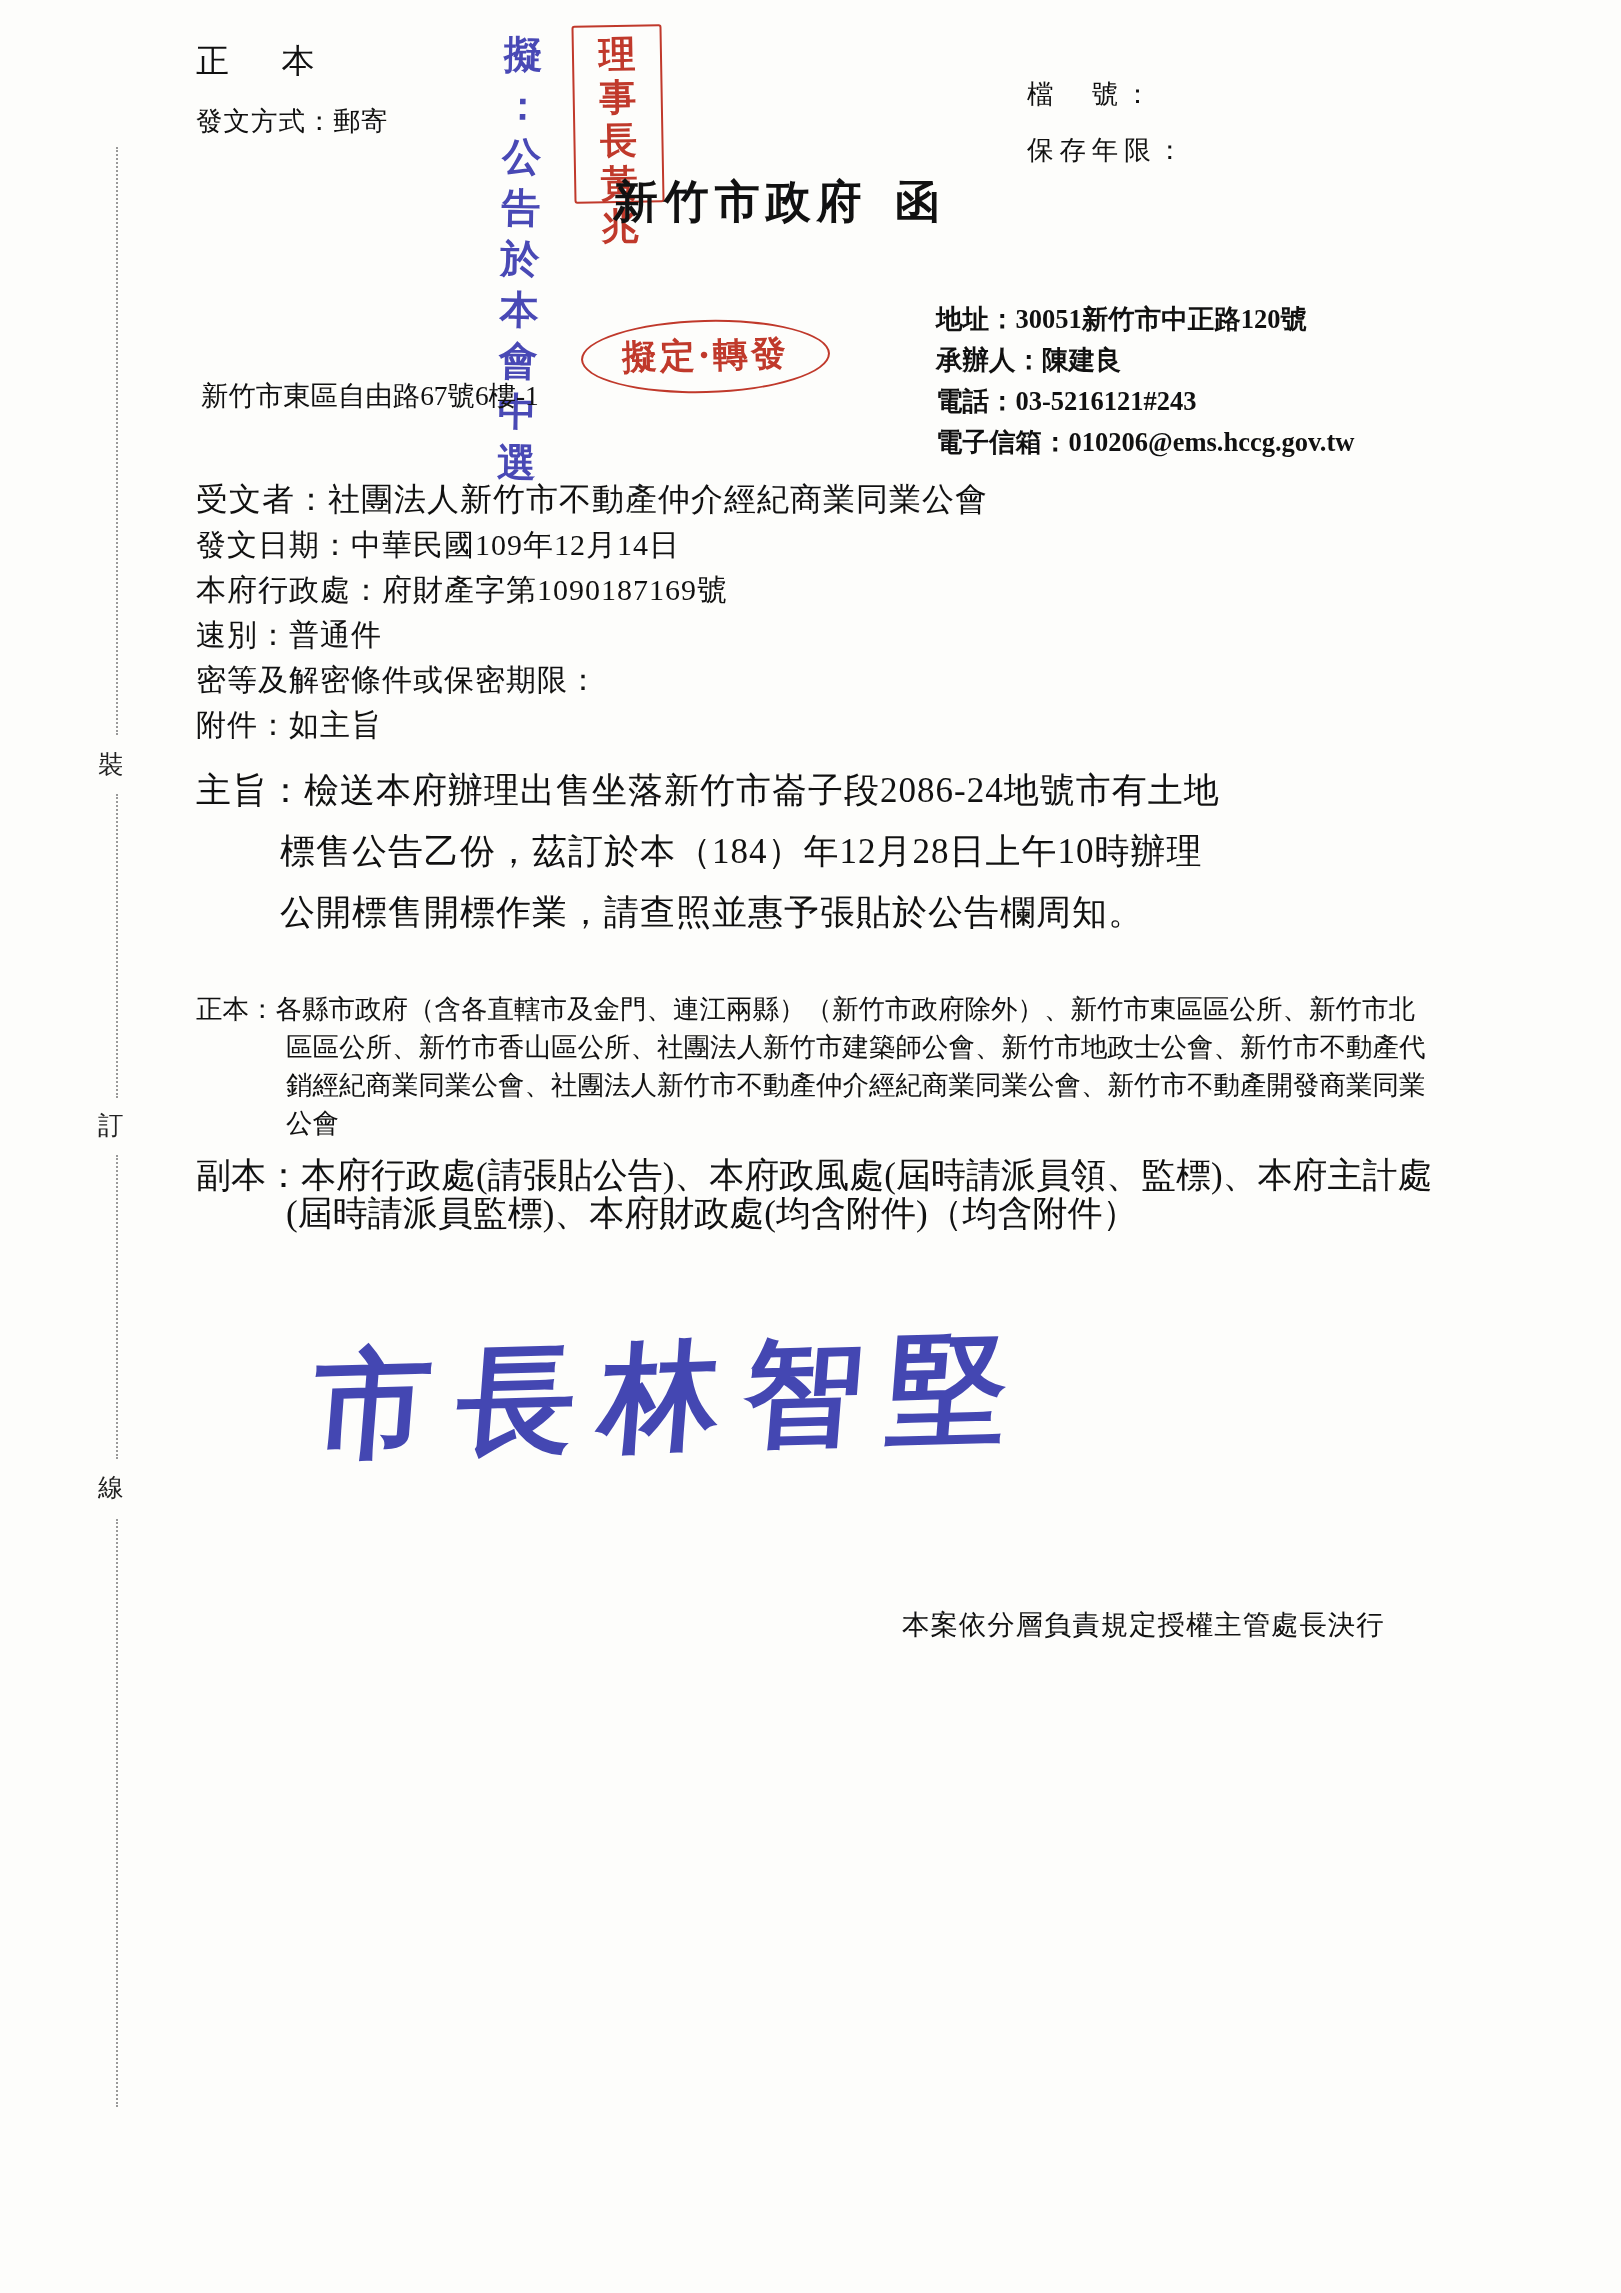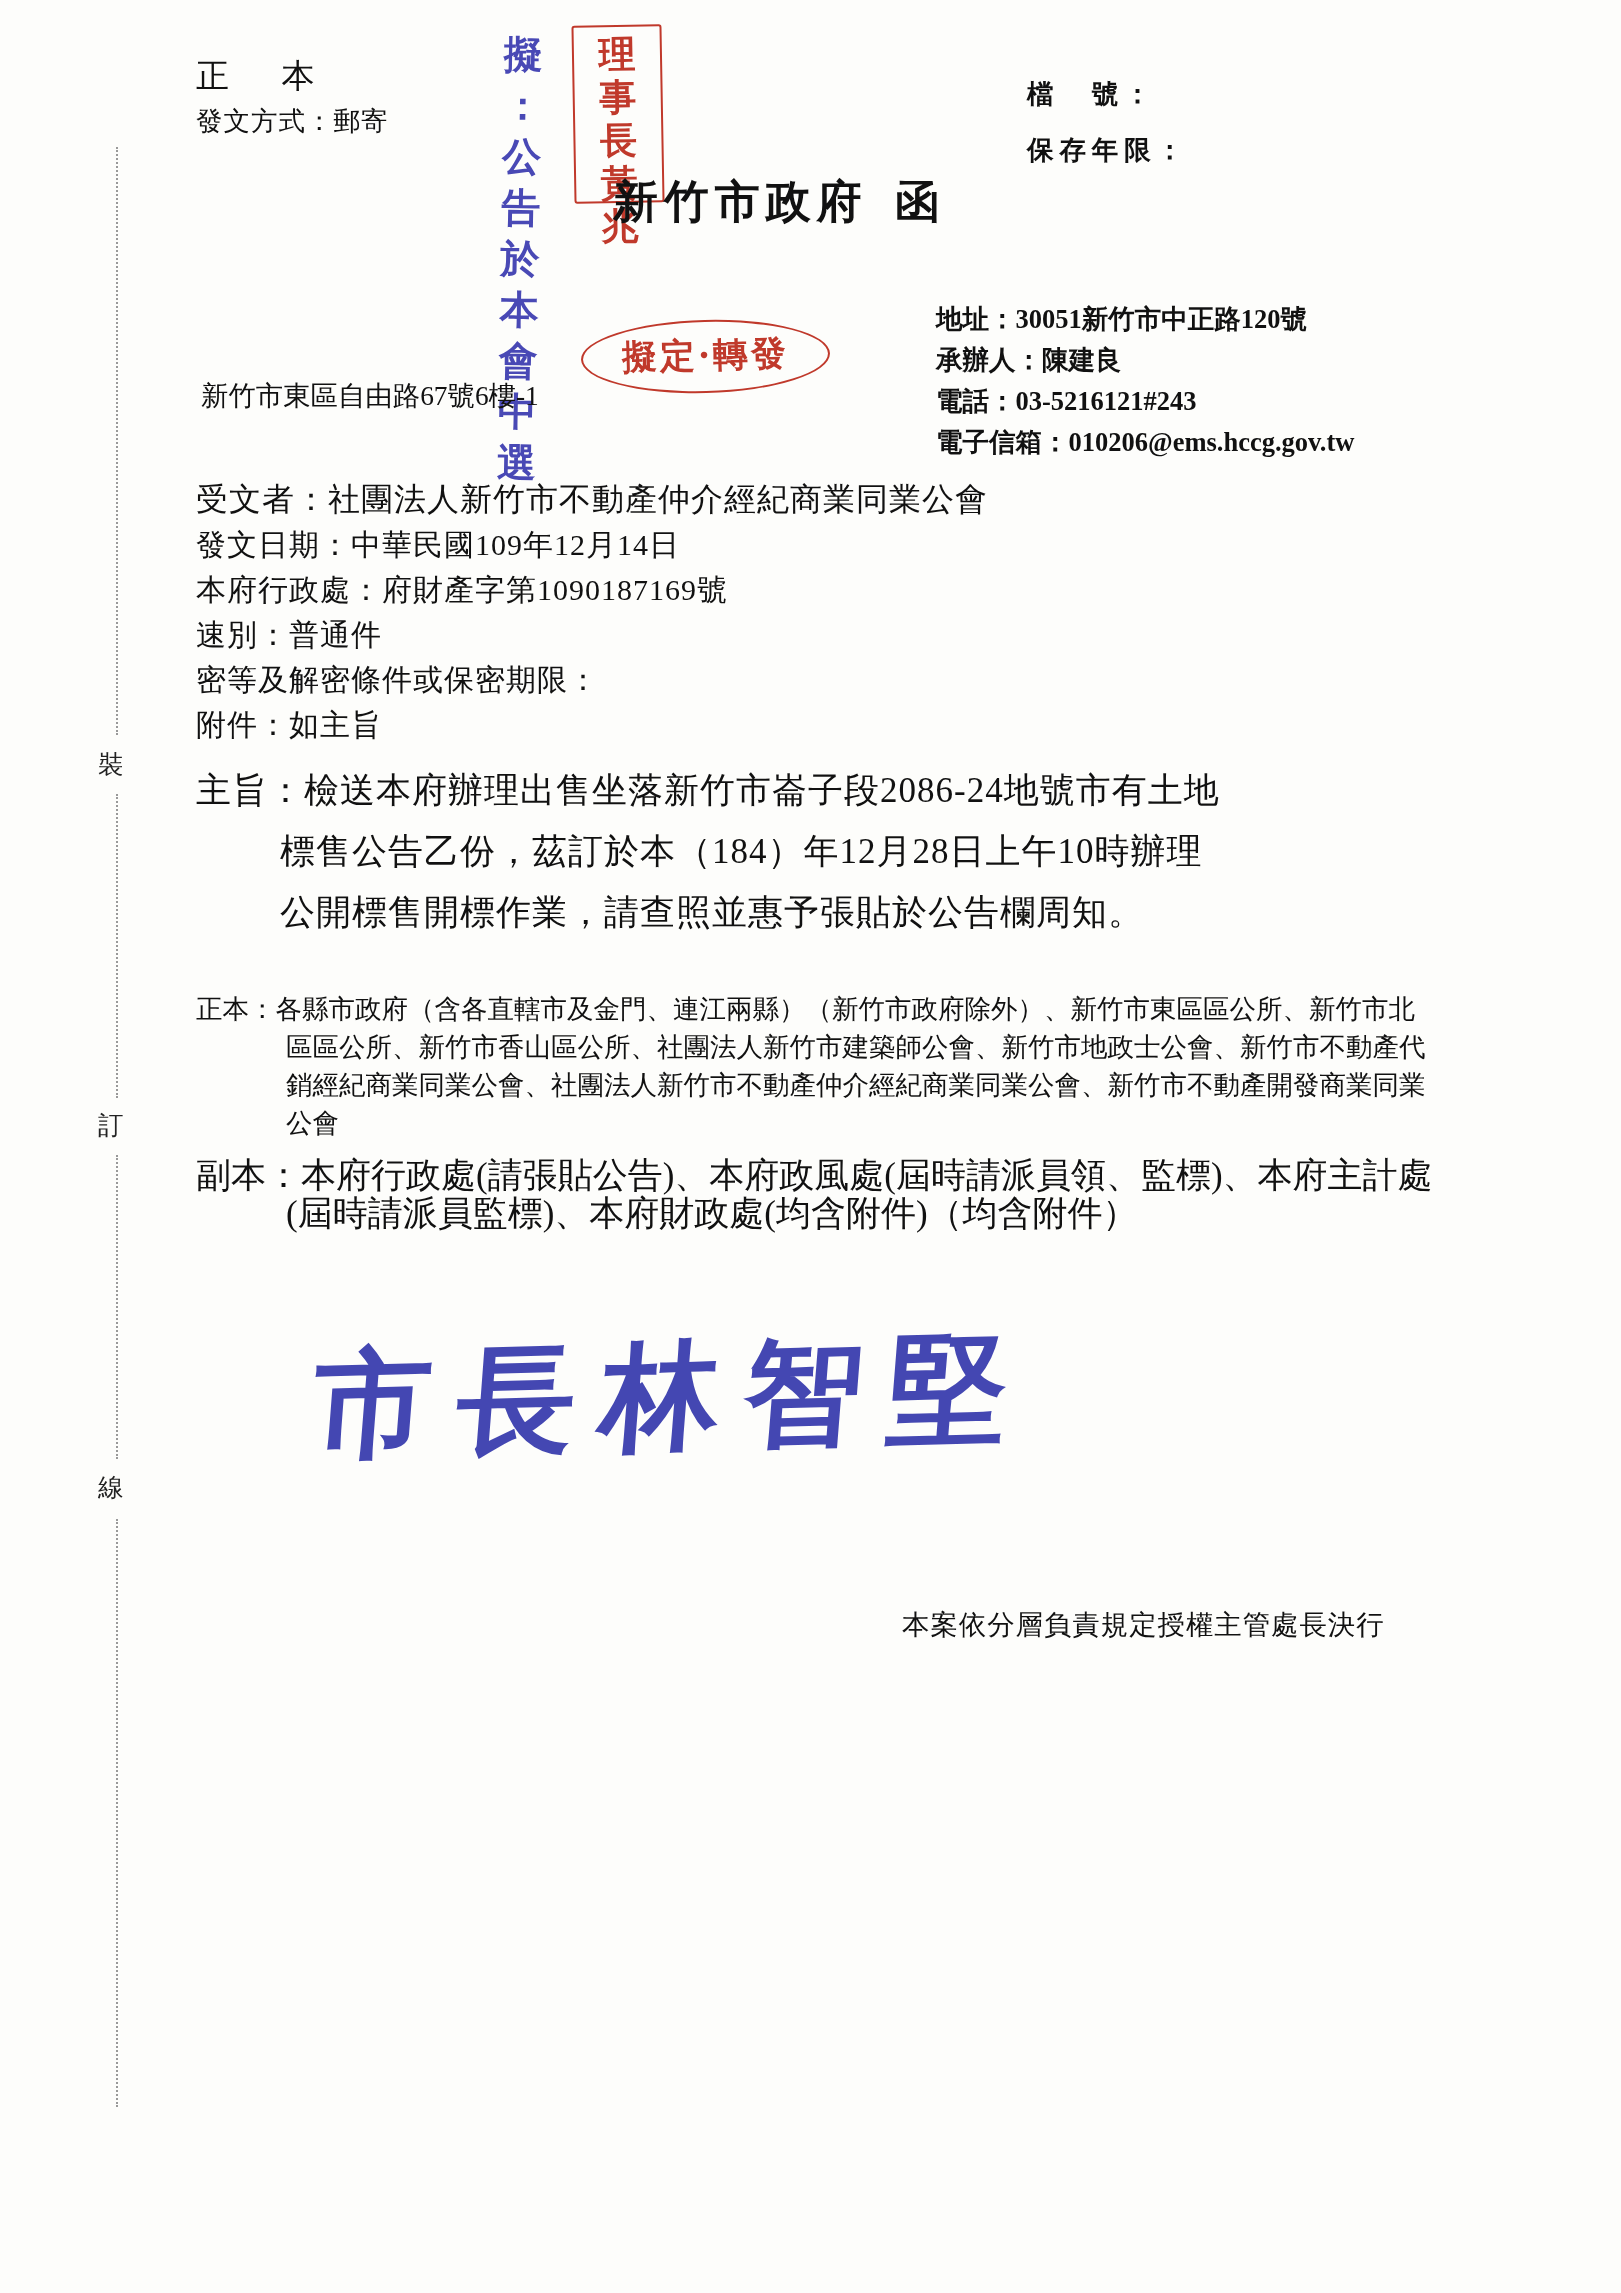--- a/index.html
+++ b/index.html
@@ -55,21 +55,21 @@
     left: 613px;
     top: 172px;
     font-size: 45px;
     letter-spacing: 5.9px;
     font-weight: 600;
     font-family: "Liberation Serif", serif;
   }
   .doc-title .gap { display: inline-block; width: 27.4px; }
 
   
-  .field-label { font-size: 26.5px; letter-spacing: 5.9px; font-weight: bold; }
+  .field-label { font-size: 26.5px; letter-spacing: 5.9px; }
 
   
   .contact {
     position: absolute;
     left: 936px;
     top: 299px;
     font-size: 26.5px;
     line-height: 41px;
   }
   .contact div { white-space: pre; font-weight: bold; }
@@ -225,21 +225,21 @@
   <div class="margin-marks">
     <div class="dotline" style="top:0; height:588px;"></div>
     <div class="mark" style="top:600px;">裝</div>
     <div class="dotline" style="top:647px; height:304px;"></div>
     <div class="mark" style="top:961px;">訂</div>
     <div class="dotline" style="top:1008px; height:304px;"></div>
     <div class="mark" style="top:1323px;">線</div>
     <div class="dotline" style="top:1372px; height:588px;"></div>
   </div>
 
-  <div class="abs t-hdr" style="left:196px; top:54px; font-size:33px; letter-spacing:9.8px;">正　本</div>
+  <div class="abs t-hdr" style="left:196px; top:39px; font-size:33px; letter-spacing:9.8px;">正　本</div>
   <div class="abs t-sm" style="left:196px; top:103px; font-size:26.5px;">發文方式：郵寄</div>
 
   <div class="stamp-blue-vert">
     <span>擬</span>
     <span>：</span>
     <span>公</span>
     <span>告</span>
     <span>於</span>
     <span>本</span>
     <span>會</span>

